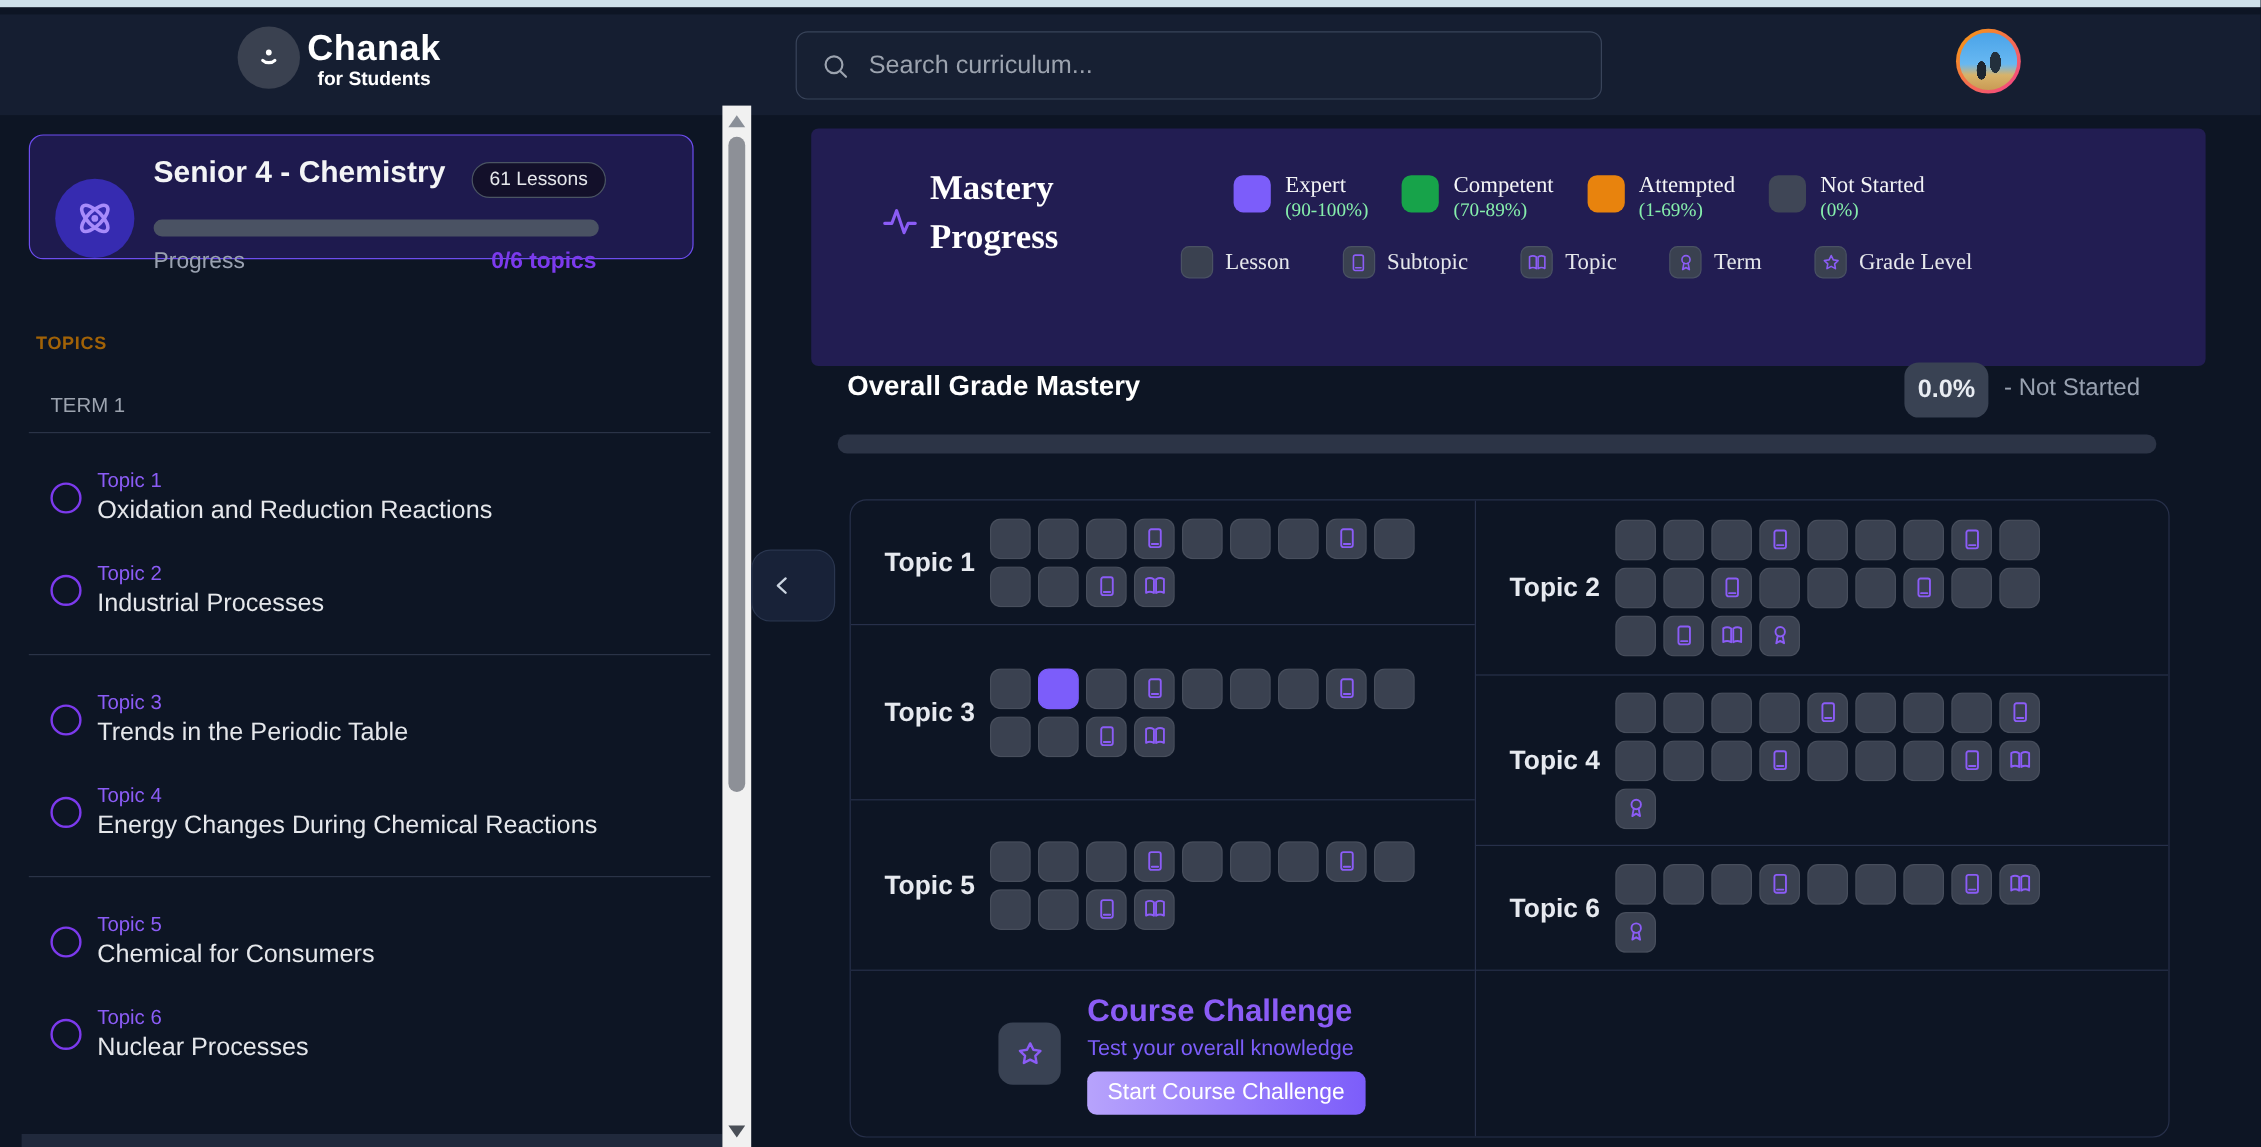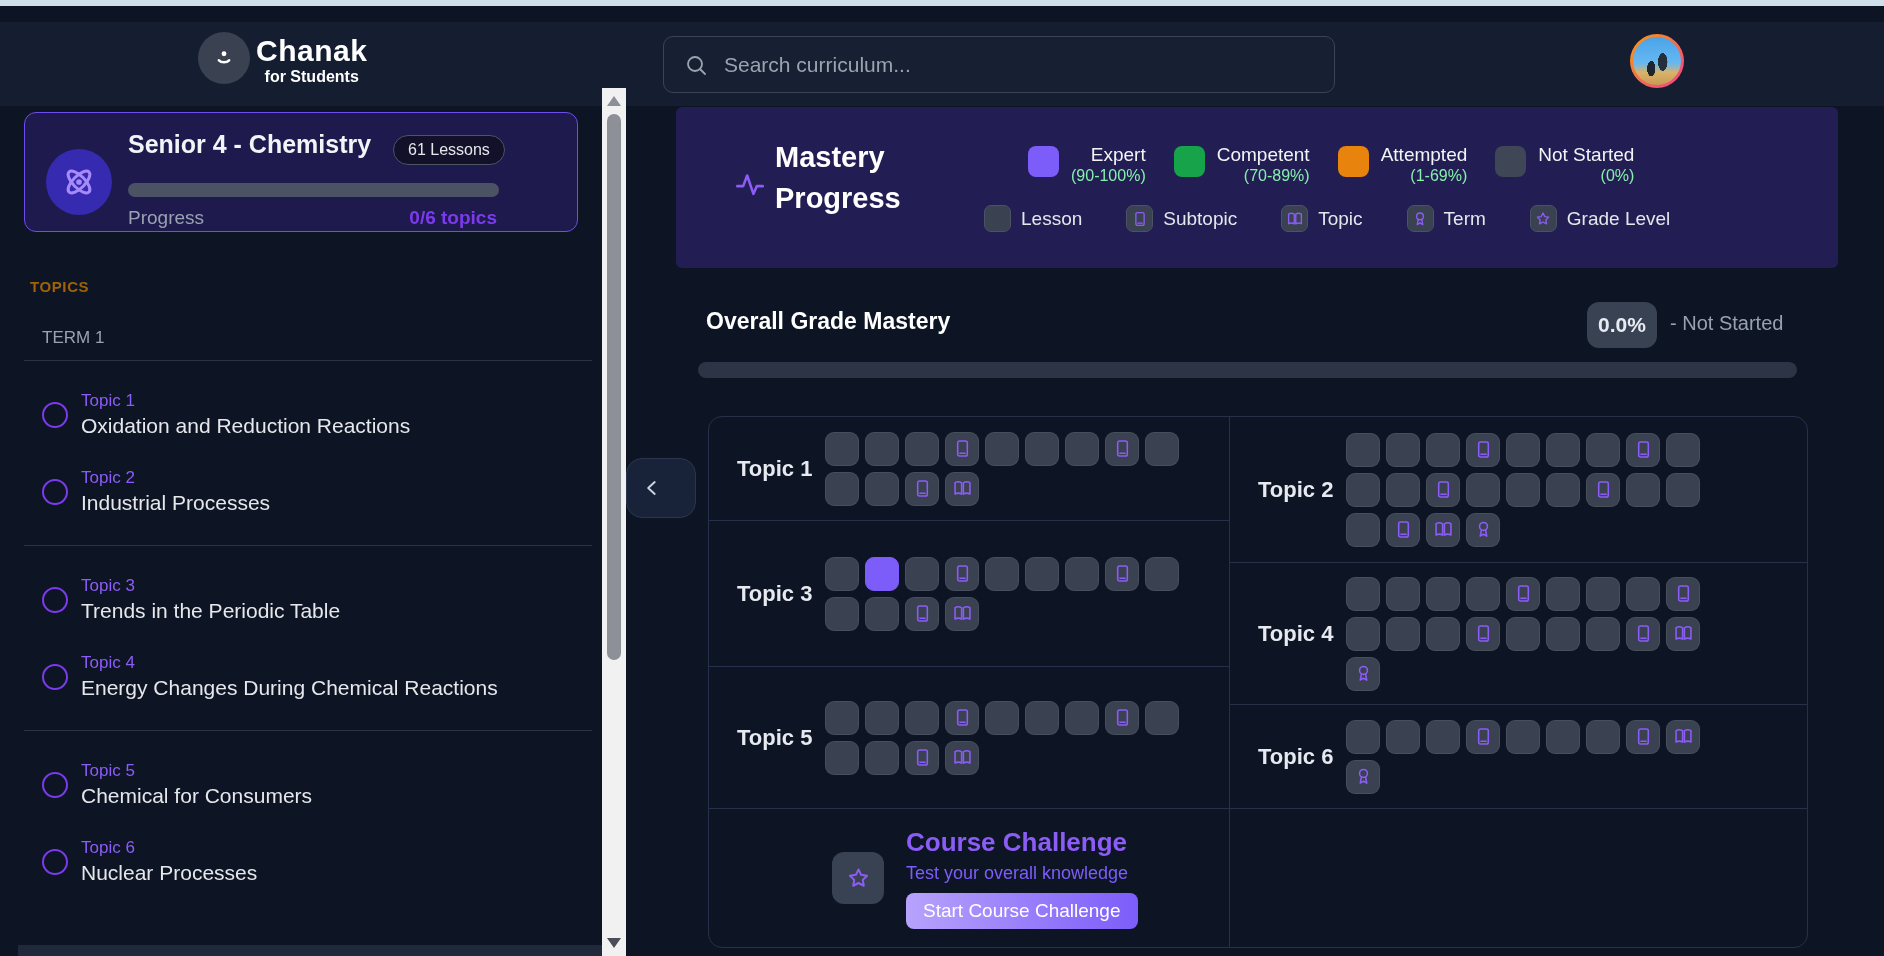--- a/index.html
+++ b/index.html
@@ -1,20 +1,20 @@
 <!DOCTYPE html>
 <html><head>
 <meta charset="utf-8">
 <style>
   html,body{margin:0;padding:0;background:#0a0f1c;}
   #app{position:relative;width:1884px;height:956px;background:#0d1524;overflow:hidden;
        font-family:"Liberation Sans",sans-serif;color:#e5e7eb;}
   .top-strip{position:absolute;top:0;left:0;width:100%;height:6px;background:#cfe0ea;}
   
-  .header{position:absolute;top:22px;left:0;width:100%;height:84px;background:#151e31;}
+  .header{position:absolute;top:12px;left:0;width:100%;height:84px;background:#151e31;}
   .logo{position:absolute;left:198px;top:10px;width:52px;height:52px;border-radius:50%;
         background:#3a4150;color:#ffffff;display:flex;align-items:center;justify-content:center;}
   .logo svg{width:34px;height:34px;}
   .brand{position:absolute;left:256px;top:12px;display:flex;flex-direction:column;align-items:center;}
   .brand-name{font-size:30px;font-weight:bold;color:#ffffff;letter-spacing:.5px;line-height:34px;}
   .brand-sub{font-size:16px;font-weight:bold;color:#ffffff;line-height:18px;}
   .search{position:absolute;left:663px;top:14px;width:672px;height:57px;box-sizing:border-box;
           border:1px solid #39445a;border-radius:10px;display:flex;align-items:center;
           padding:0 20px;background:rgba(255,255,255,0.012);}
   .search svg{width:24px;height:24px;color:#9ca3af;flex:none;}
@@ -22,21 +22,21 @@
           color:#cbd5e1;font-size:21px;font-family:"Liberation Sans",sans-serif;}
   .search input::placeholder{color:#9ca3af;}
   .avatar{position:absolute;left:1630px;top:12px;width:54px;height:54px;border-radius:50%;
           background:linear-gradient(135deg,#f59e0b,#f43f8e);padding:3px;box-sizing:border-box;}
   .avatar-photo{width:100%;height:100%;border-radius:50%;
           background:
             radial-gradient(ellipse 7px 13px at 38% 66%,#1d2630 58%,transparent 60%),
             radial-gradient(ellipse 8px 15px at 62% 52%,#23303c 58%,transparent 60%),
             linear-gradient(180deg,#4aa3e8 0%,#67b8f2 55%,#d8b36a 74%,#c99b54 100%);}
   
-  .course-card{position:absolute;left:24px;top:112px;width:554px;height:120px;box-sizing:border-box;
+  .course-card{position:absolute;left:24px;top:112px;width:554px;height:104px;box-sizing:border-box;
           background:#1e1a4e;border:1.5px solid #6d4df0;border-radius:12px;}
   .card-icon{position:absolute;left:21px;top:36px;width:66px;height:66px;border-radius:50%;
           background:#362bb0;color:#a78bfa;display:flex;align-items:center;justify-content:center;}
   .card-icon svg{width:40px;height:40px;}
   .card-title{position:absolute;left:103px;top:17px;font-size:25px;font-weight:bold;color:#f3f4f6;}
   .card-badge{position:absolute;left:368px;top:22px;padding:5px 14px;border:1px solid #4b5563;
           border-radius:999px;font-size:16px;color:#e5e7eb;background:#13102a;}
   .card-progress{position:absolute;left:103px;top:70px;width:371px;height:14px;border-radius:7px;
           background:#4a5263;overflow:hidden;}
   .card-progress-fill{height:100%;width:0%;background:#7c5dfa;border-radius:7px;}
@@ -57,27 +57,27 @@
   .sb-up{position:absolute;left:5px;top:8px;width:0;height:0;
          border-left:7px solid transparent;border-right:7px solid transparent;border-bottom:10px solid #8a8f98;}
   .sb-thumb{position:absolute;left:5px;top:26px;width:14px;height:546px;background:#8d9097;border-radius:7px;}
   .sb-down{position:absolute;left:5px;bottom:8px;width:0;height:0;
          border-left:7px solid transparent;border-right:7px solid transparent;border-top:10px solid #4a4f57;}
   .collapse-btn{position:absolute;left:626px;top:458px;width:70px;height:60px;background:#182238;
          border:1px solid #2a364f;border-radius:16px;display:flex;align-items:center;
          padding-left:12px;box-sizing:border-box;color:#cbd5e1;cursor:pointer;}
   .collapse-btn svg{width:26px;height:26px;}
   
-  .mastery-panel{position:absolute;left:676px;top:107px;width:1162px;height:161px;background:#221d52;border-radius:6px;}
+  .mastery-panel{position:absolute;left:676px;top:107px;width:1162px;height:198px;background:#221d52;border-radius:6px;font-family:Liberation Serif, serif;}
   .pulse-icon{position:absolute;left:57px;top:60px;width:34px;height:34px;color:#8b5cf6;}
   .mastery-title{position:absolute;left:99px;top:30px;font-size:29px;font-weight:bold;color:#ffffff;line-height:41px;}
   .legend-levels{position:absolute;left:352px;top:36px;display:flex;gap:28px;}
   .lv-entry{display:flex;gap:12px;align-items:flex-start;}
   .lv-square{width:31px;height:31px;border-radius:8px;margin-top:3px;flex:none;}
-  .lv-text{text-align:right;}
+  .lv-text{text-align:left;}
   .lv-name{font-size:19px;color:#f3f4f6;line-height:23px;}
   .lv-range{font-size:16px;color:#86efac;line-height:20px;}
   .legend-types{position:absolute;left:308px;top:98px;display:flex;gap:44px;align-items:center;}
   .tp-entry{display:flex;align-items:center;}
   .tp-square{width:27px;height:27px;border-radius:7px;background:#3a4150;border:1px solid #4a5263;
          box-sizing:border-box;display:flex;align-items:center;justify-content:center;color:#8b5cf6;flex:none;}
   .tp-square svg{width:18px;height:18px;}
   .tp-name{font-size:19px;color:#e5e7eb;margin-left:10px;}
   
   .overall-label{position:absolute;left:706px;top:308px;font-size:23px;font-weight:bold;color:#ffffff;}

